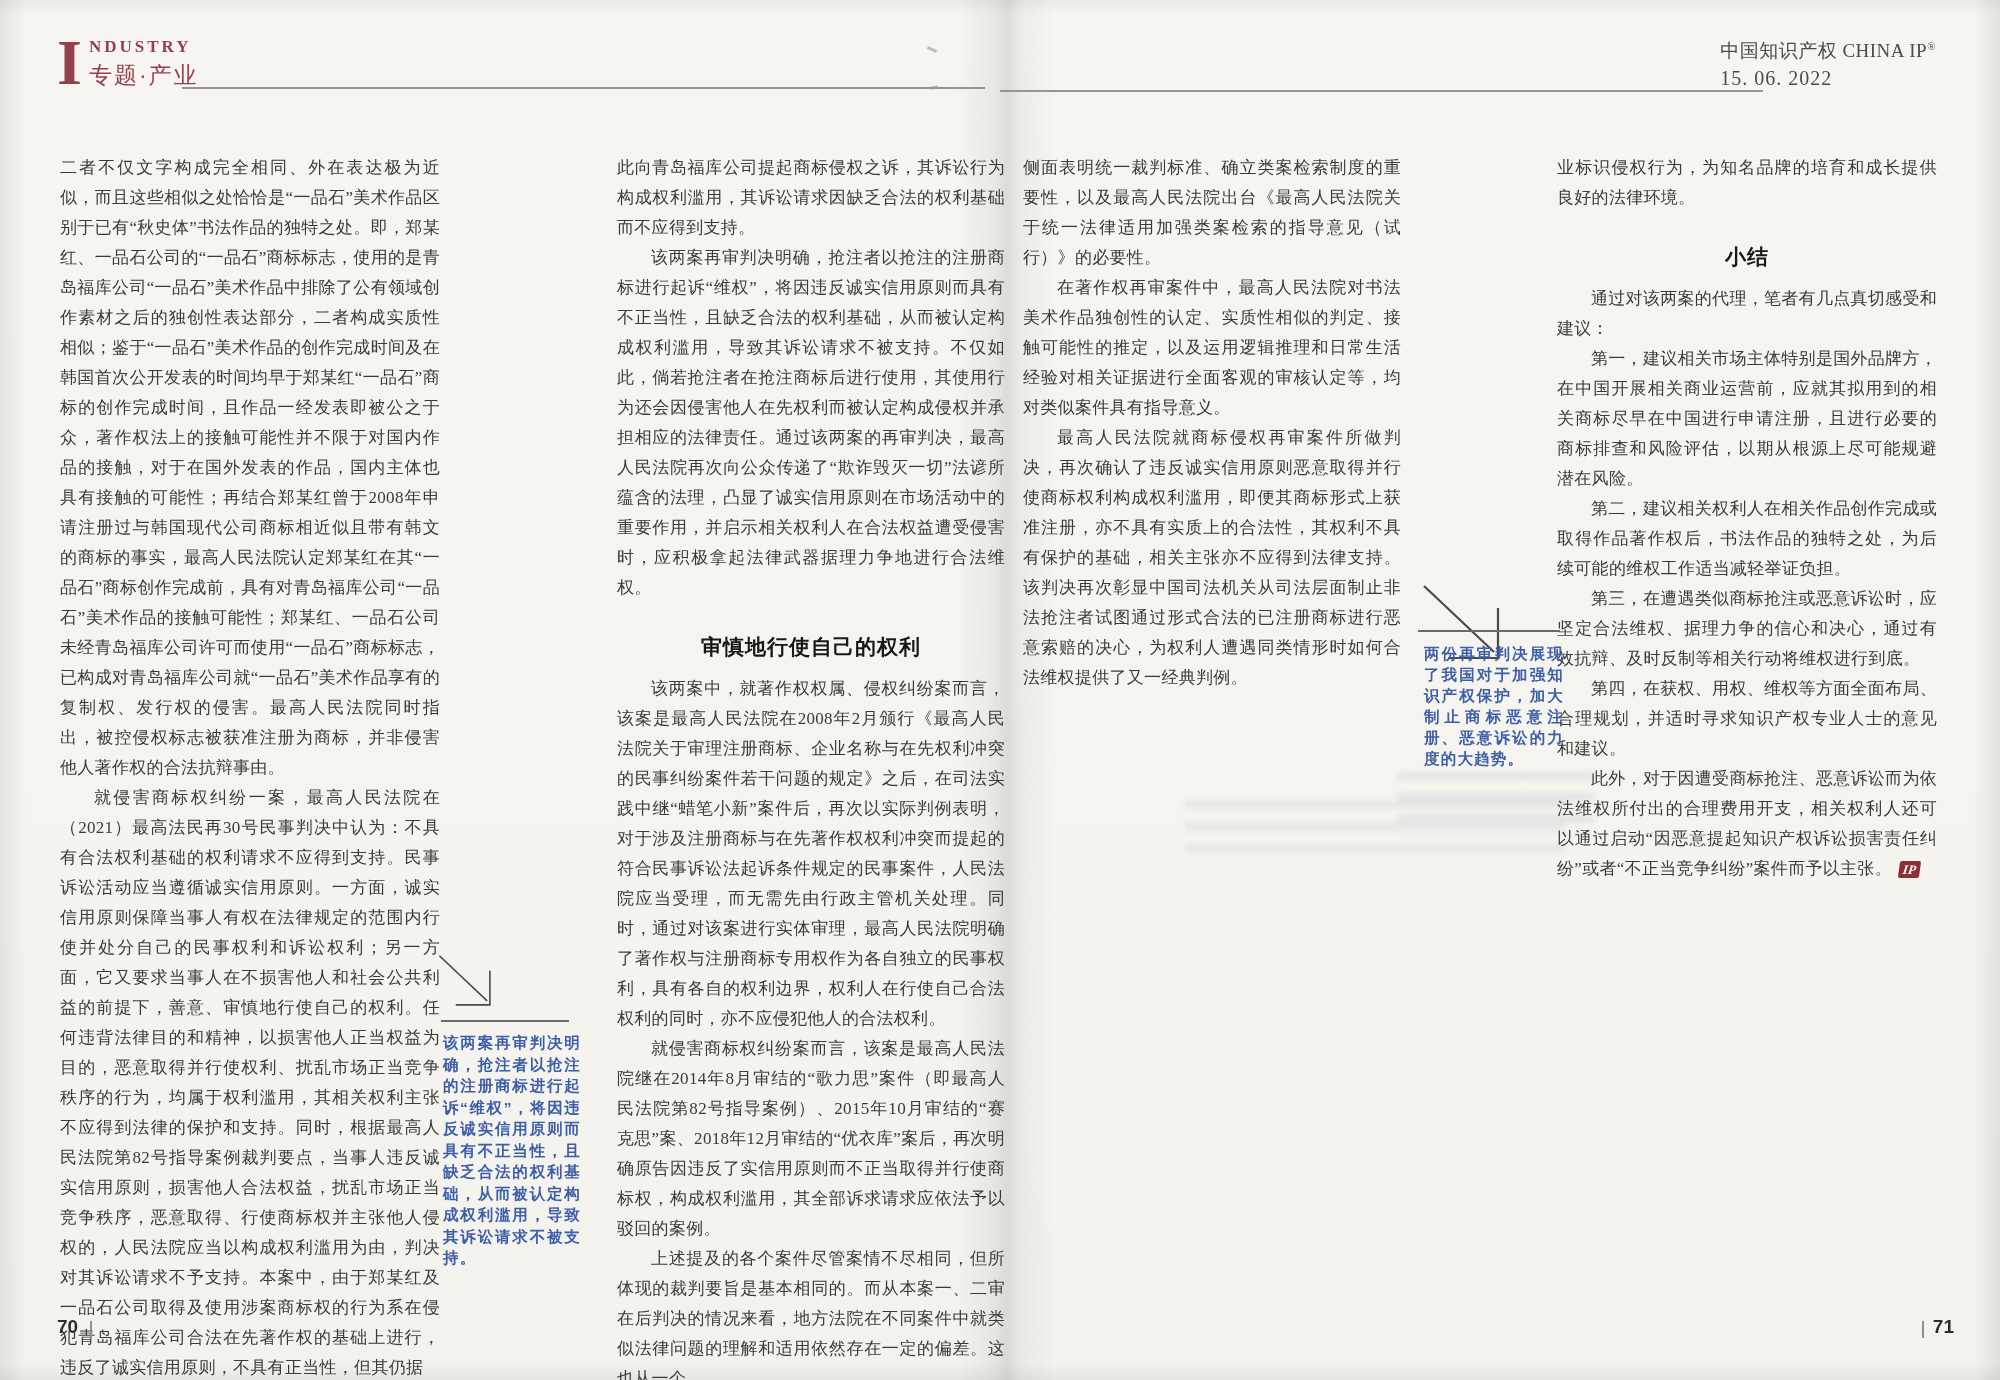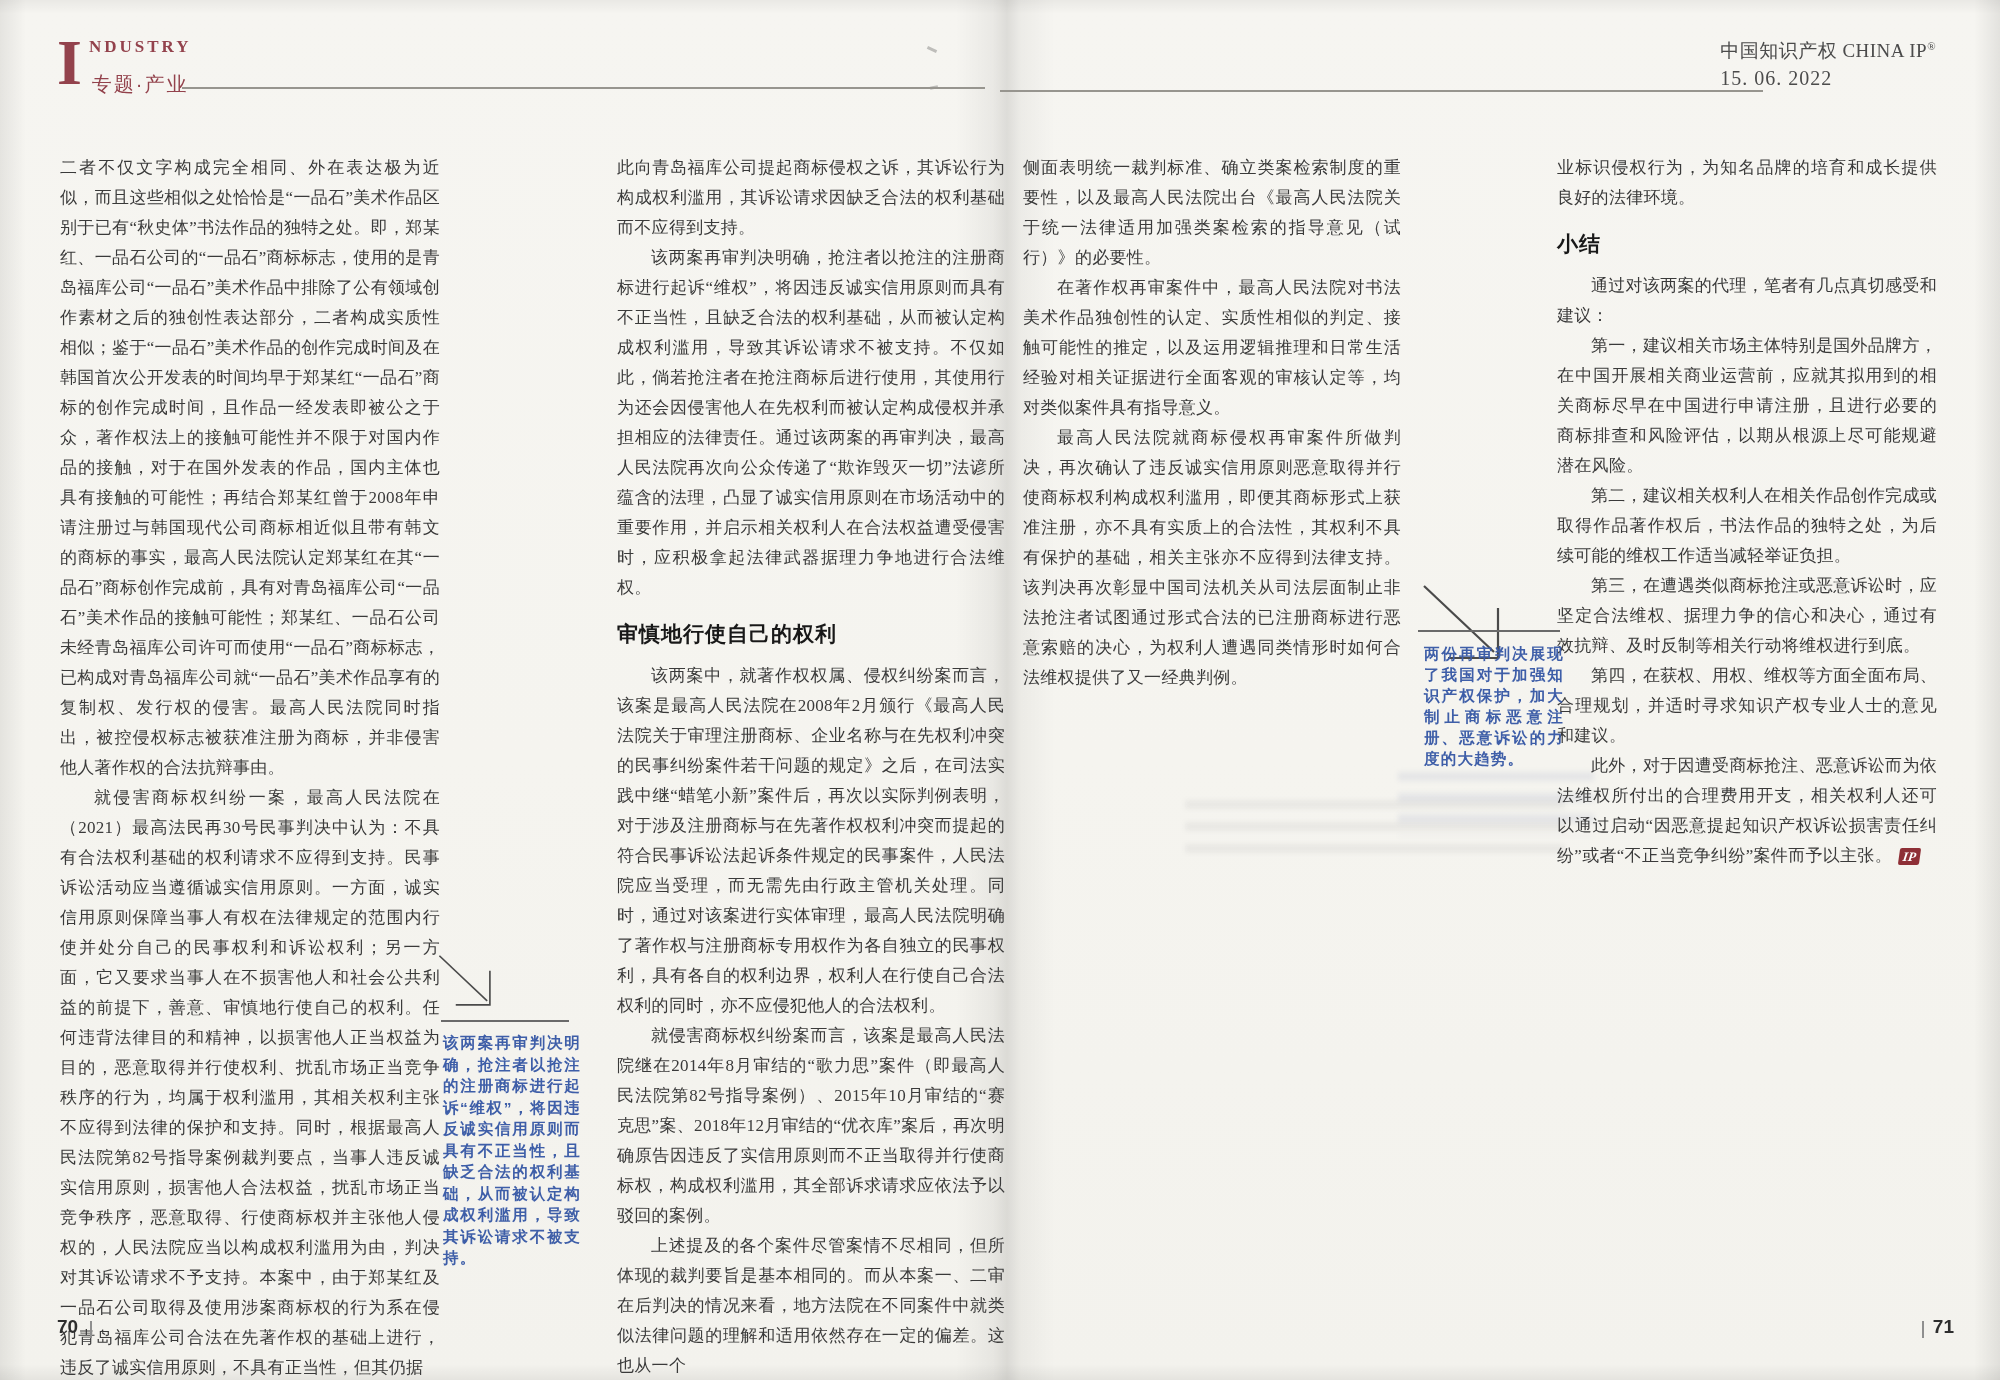--- a/index.html
+++ b/index.html
@@ -22,41 +22,41 @@
     background:repeating-linear-gradient(180deg,rgba(88,104,160,0.20) 0 9px,rgba(0,0,0,0) 9px 21px);}
   .scan-mark{position:absolute;background:rgba(60,60,60,0.30);}
   .scan-mark.m1{left:927px;top:48px;width:10px;height:3px;transform:rotate(24deg);}
   .scan-mark.m2{left:930px;top:86px;width:8px;height:3px;transform:rotate(-12deg);}
   
   .brand{position:absolute;left:57px;top:34px;color:#93424c;}
   .brand-initial{float:left;font-size:64px;line-height:58px;font-weight:bold;letter-spacing:0;
     font-family:"Liberation Serif","DejaVu Serif",serif;}
   .brand-text{float:left;margin-left:7px;}
   .brand-rest{font-size:17px;letter-spacing:3px;line-height:26px;font-weight:bold;}
-  .brand-subtitle{font-size:20px;letter-spacing:2px;line-height:26px;margin-top:11px;
-    font-family:"Liberation Sans","DejaVu Sans",sans-serif;text-align:center;}
+  .brand-subtitle{font-size:23px;letter-spacing:2px;line-height:26px;margin-top:2px;
+    font-family:"Liberation Sans","DejaVu Sans",sans-serif;}
   .rule{position:absolute;height:1.5px;background:#97958f;}
   .rule-left{left:182px;top:87px;width:803px;}
   .rule-right{left:1000px;top:90px;width:763px;}
   .masthead{position:absolute;right:64px;top:38px;text-align:left;color:#4b4b4b;}
   .masthead-title{font-size:19px;letter-spacing:0.5px;}
   .masthead-title sup{font-size:11px;}
   .masthead-date{font-size:20px;margin-top:3px;letter-spacing:1px;}
   
   .col{position:absolute;top:153px;text-align:justify;color:#3a3a3a;
     font-size:17px;line-height:30px;letter-spacing:0.3px;}
   .col-1{left:60px;width:380px;}
   .col-2{left:617px;width:388px;}
   .col-3{left:1023px;width:378px;}
   .col-4{left:1557px;width:380px;}
   .para{margin:0;}
   .para.indent{text-indent:2em;}
   .col-heading{font-family:"Liberation Sans","DejaVu Sans",sans-serif;
     font-size:21px;font-weight:bold;color:#181818;letter-spacing:1px;
-    margin:17px 0 13px 0;line-height:28px;text-align:left;}
+    margin:30px 0 13px 0;line-height:28px;text-align:center;}
   
   .callout{position:absolute;font-family:"Liberation Sans","DejaVu Sans",sans-serif;
     font-weight:bold;color:#3e5ea8;text-align:justify;}
   .callout-left{left:443px;top:1032px;width:138px;font-size:15.5px;line-height:21.5px;letter-spacing:1.2px;}
   .callout-right{left:1424px;top:643px;width:140px;font-size:15.5px;line-height:21px;letter-spacing:1.2px;}
   .callout-rule{position:absolute;height:2px;background:#6a6a6a;}
   .callout-rule-left{left:441px;top:1020px;width:128px;}
   .callout-rule-right{left:1418px;top:630px;width:142px;}
   .callout-arrow{position:absolute;}
   .callout-arrow-left{left:438px;top:950px;width:56px;height:62px;}

